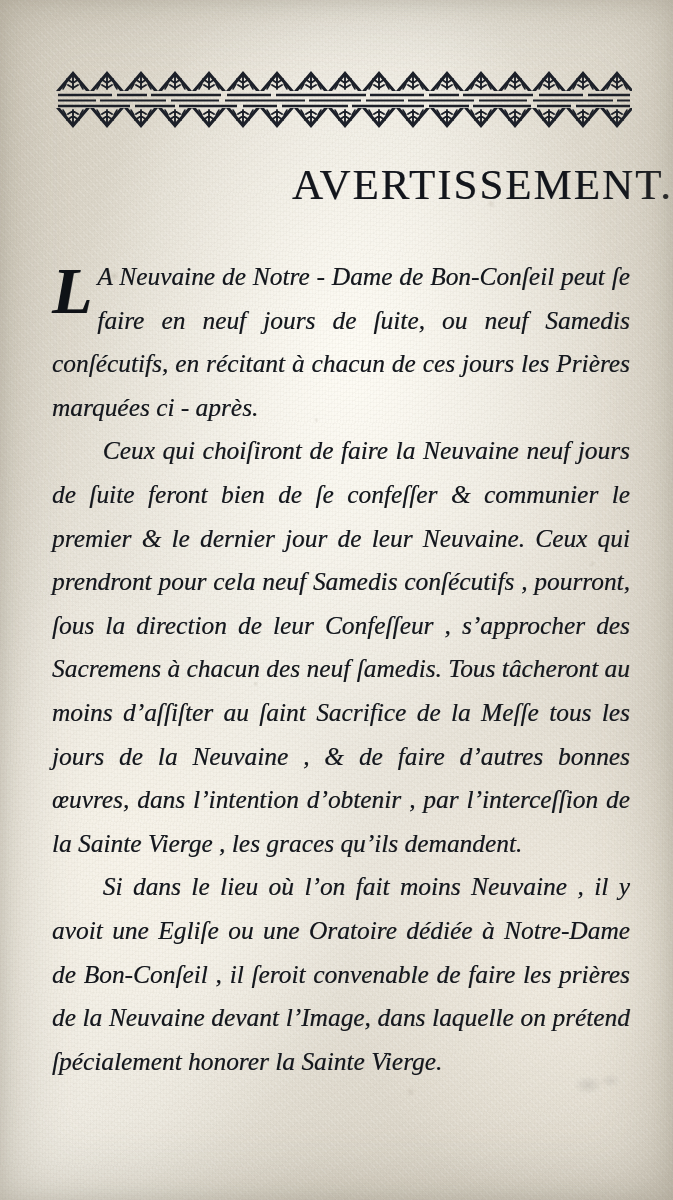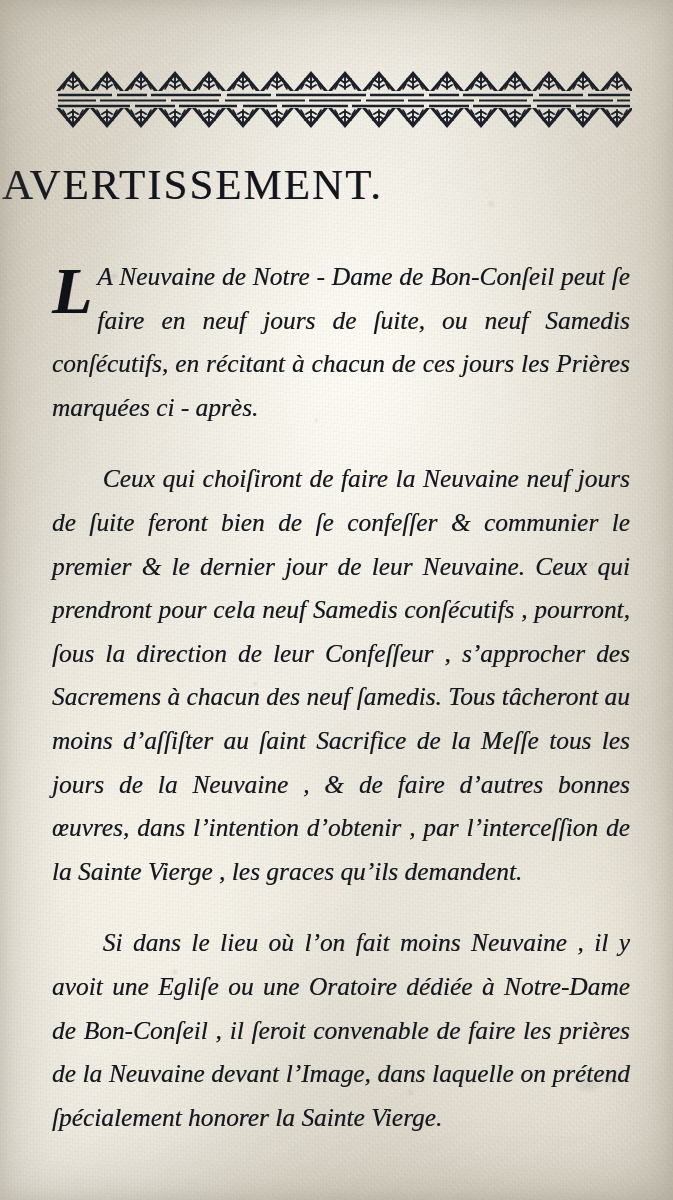--- a/index.html
+++ b/index.html
@@ -75,21 +75,21 @@
     width: 576px;
     height: 62px;
   }
   .ornament svg { display: block; width: 100%; height: 100%; }
 
   
   .title {
     position: absolute;
     left: 0; right: 0;
     top: 163px;
-    text-align: left;
+    text-align: right;
     font-family: "Liberation Serif", "DejaVu Serif", serif;
     font-size: 43px;
     line-height: 1;
     letter-spacing: 2.0px;
     color: #13161c;
     text-indent: 2.0px;
     text-shadow: 0.4px 0.3px 0 rgba(25,28,34,0.40), -0.3px 0.2px 0.6px rgba(40,44,52,0.25);
   }
 
   
@@ -100,21 +100,21 @@
     width: 578px;
     color: #14171d;
     font-family: "Liberation Serif", "DejaVu Serif", serif;
     font-style: italic;
     font-size: 25.4px;
     line-height: 43.6px;
     text-align: justify;
     text-shadow: 0.35px 0.25px 0 rgba(22,26,32,0.42), -0.25px 0.15px 0.5px rgba(45,49,58,0.22);
   }
   .body-text p { margin: 0; }
-  .body-text p.indent { text-indent: 2.0em; margin-top: 28px; }
+  .body-text p.indent { text-indent: 2.0em; }
 
   
   .dropcap {
     float: left;
     font-family: "Liberation Serif", "DejaVu Serif", serif;
     font-style: italic;
     font-weight: bold;
     font-size: 66px;
     line-height: 0.98;
     margin: 4px 5px 0 0;

